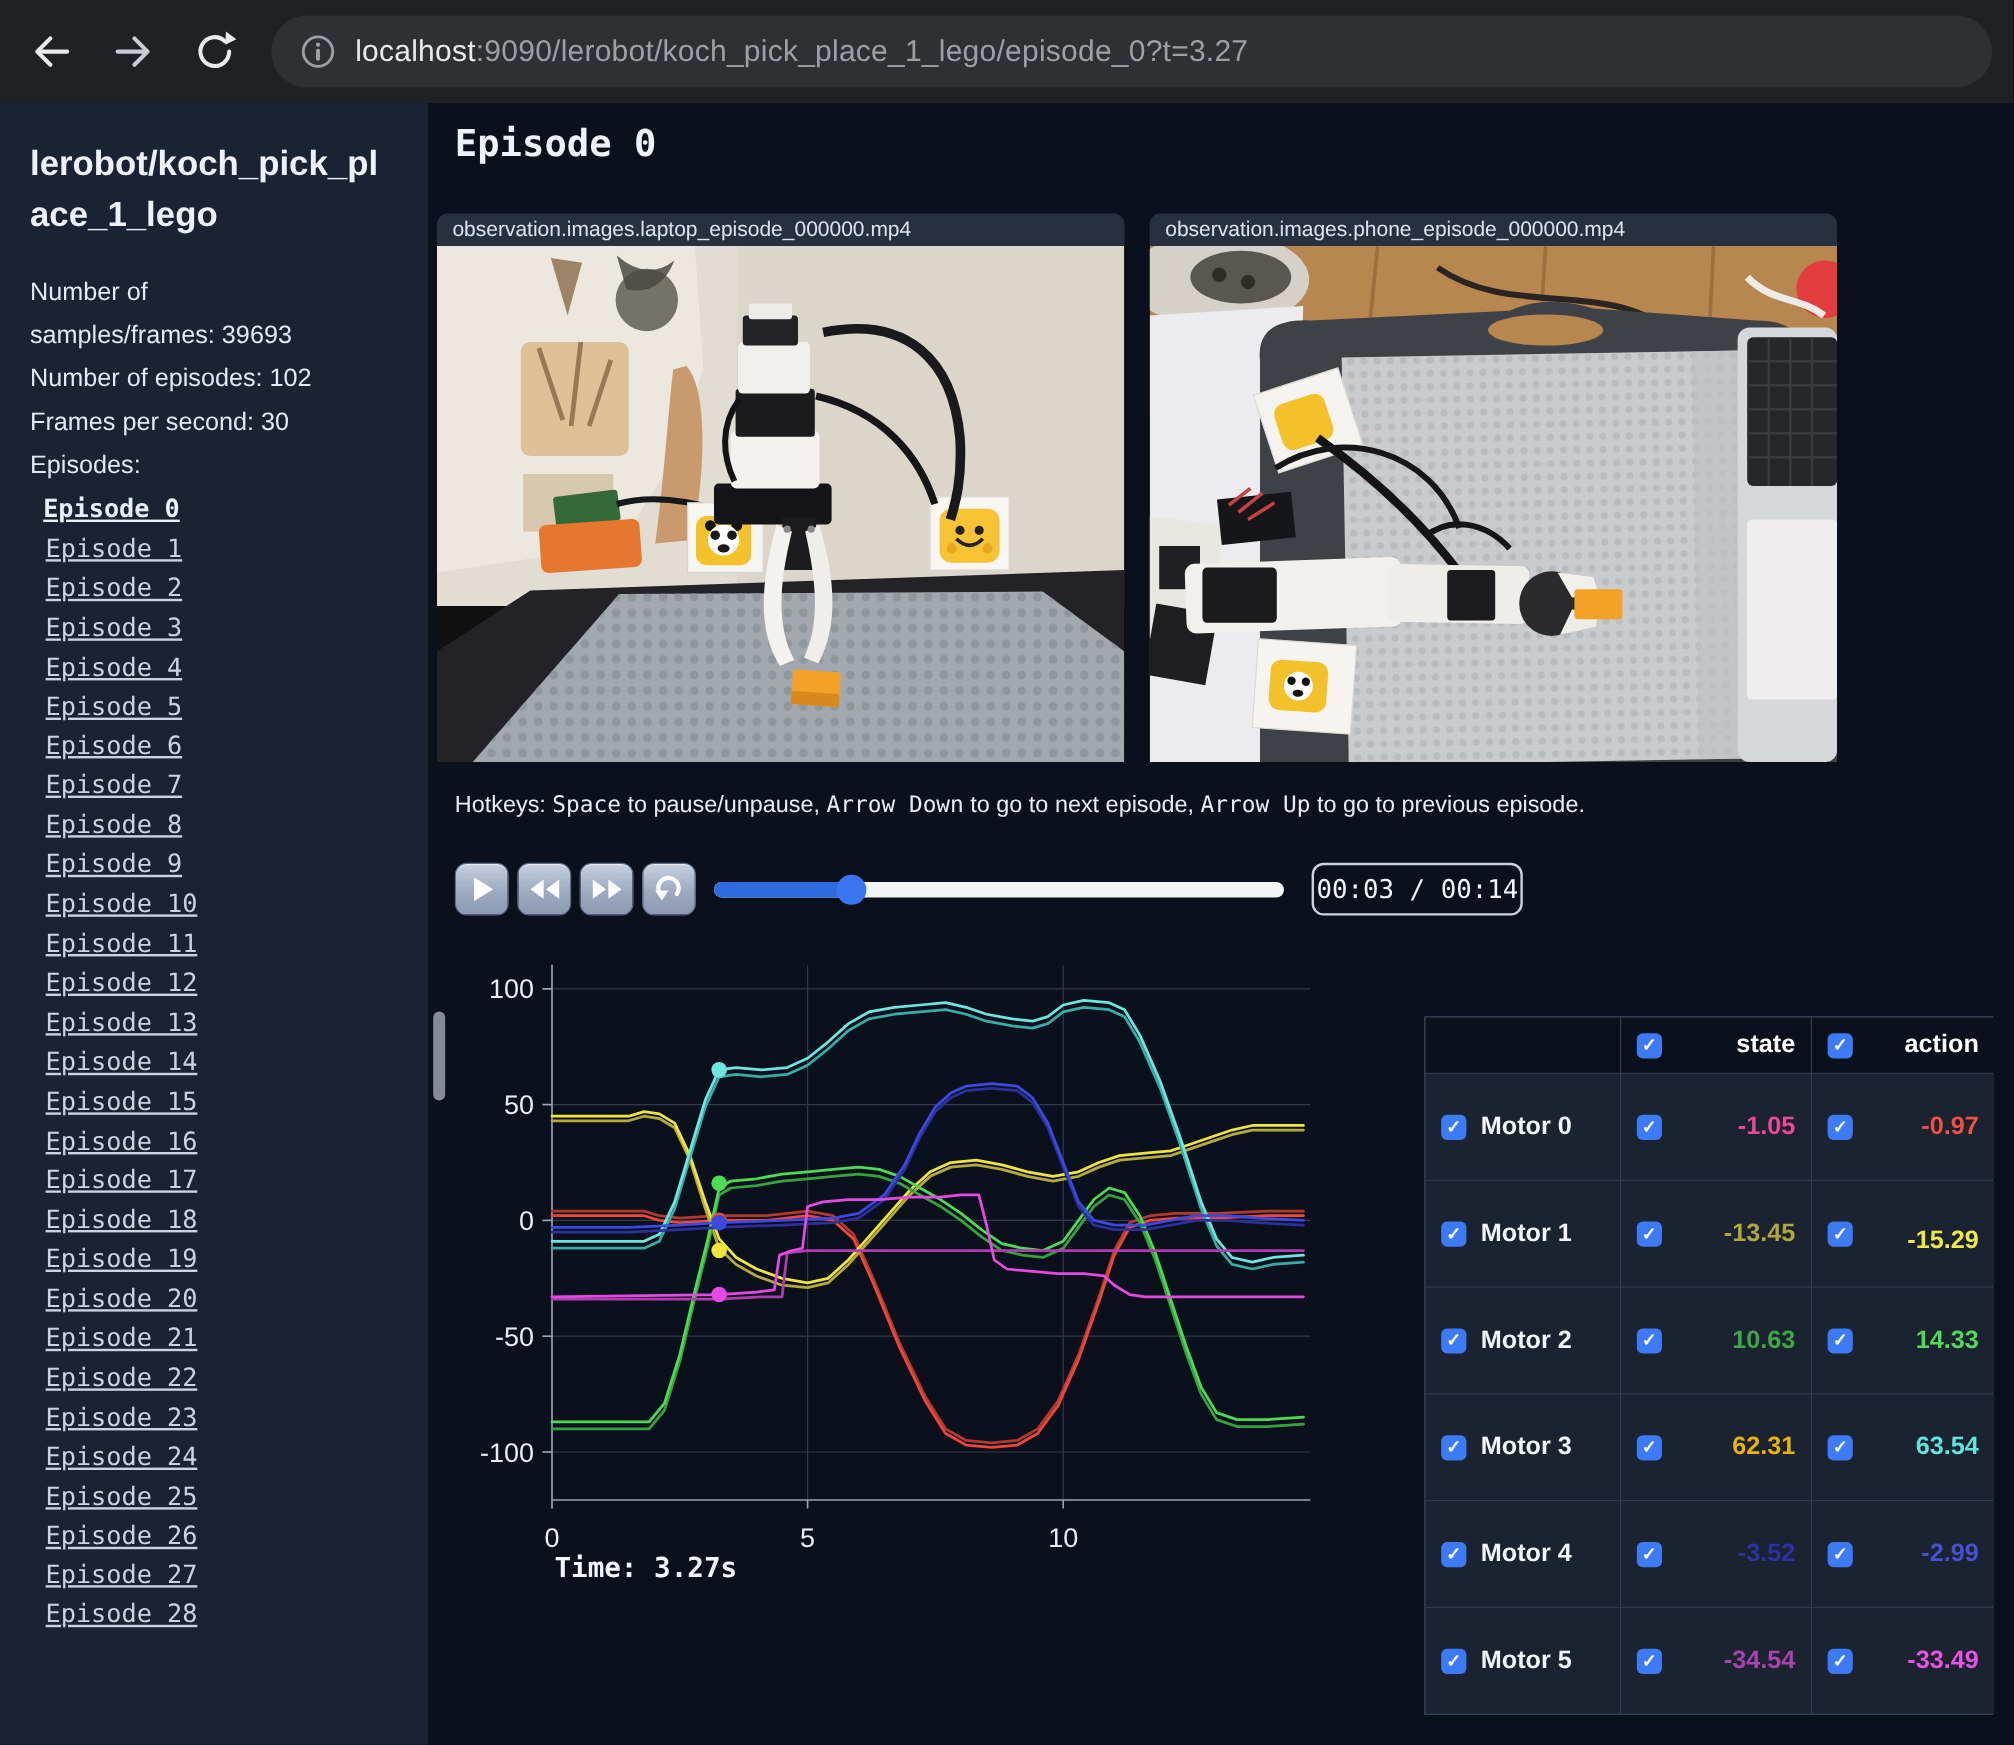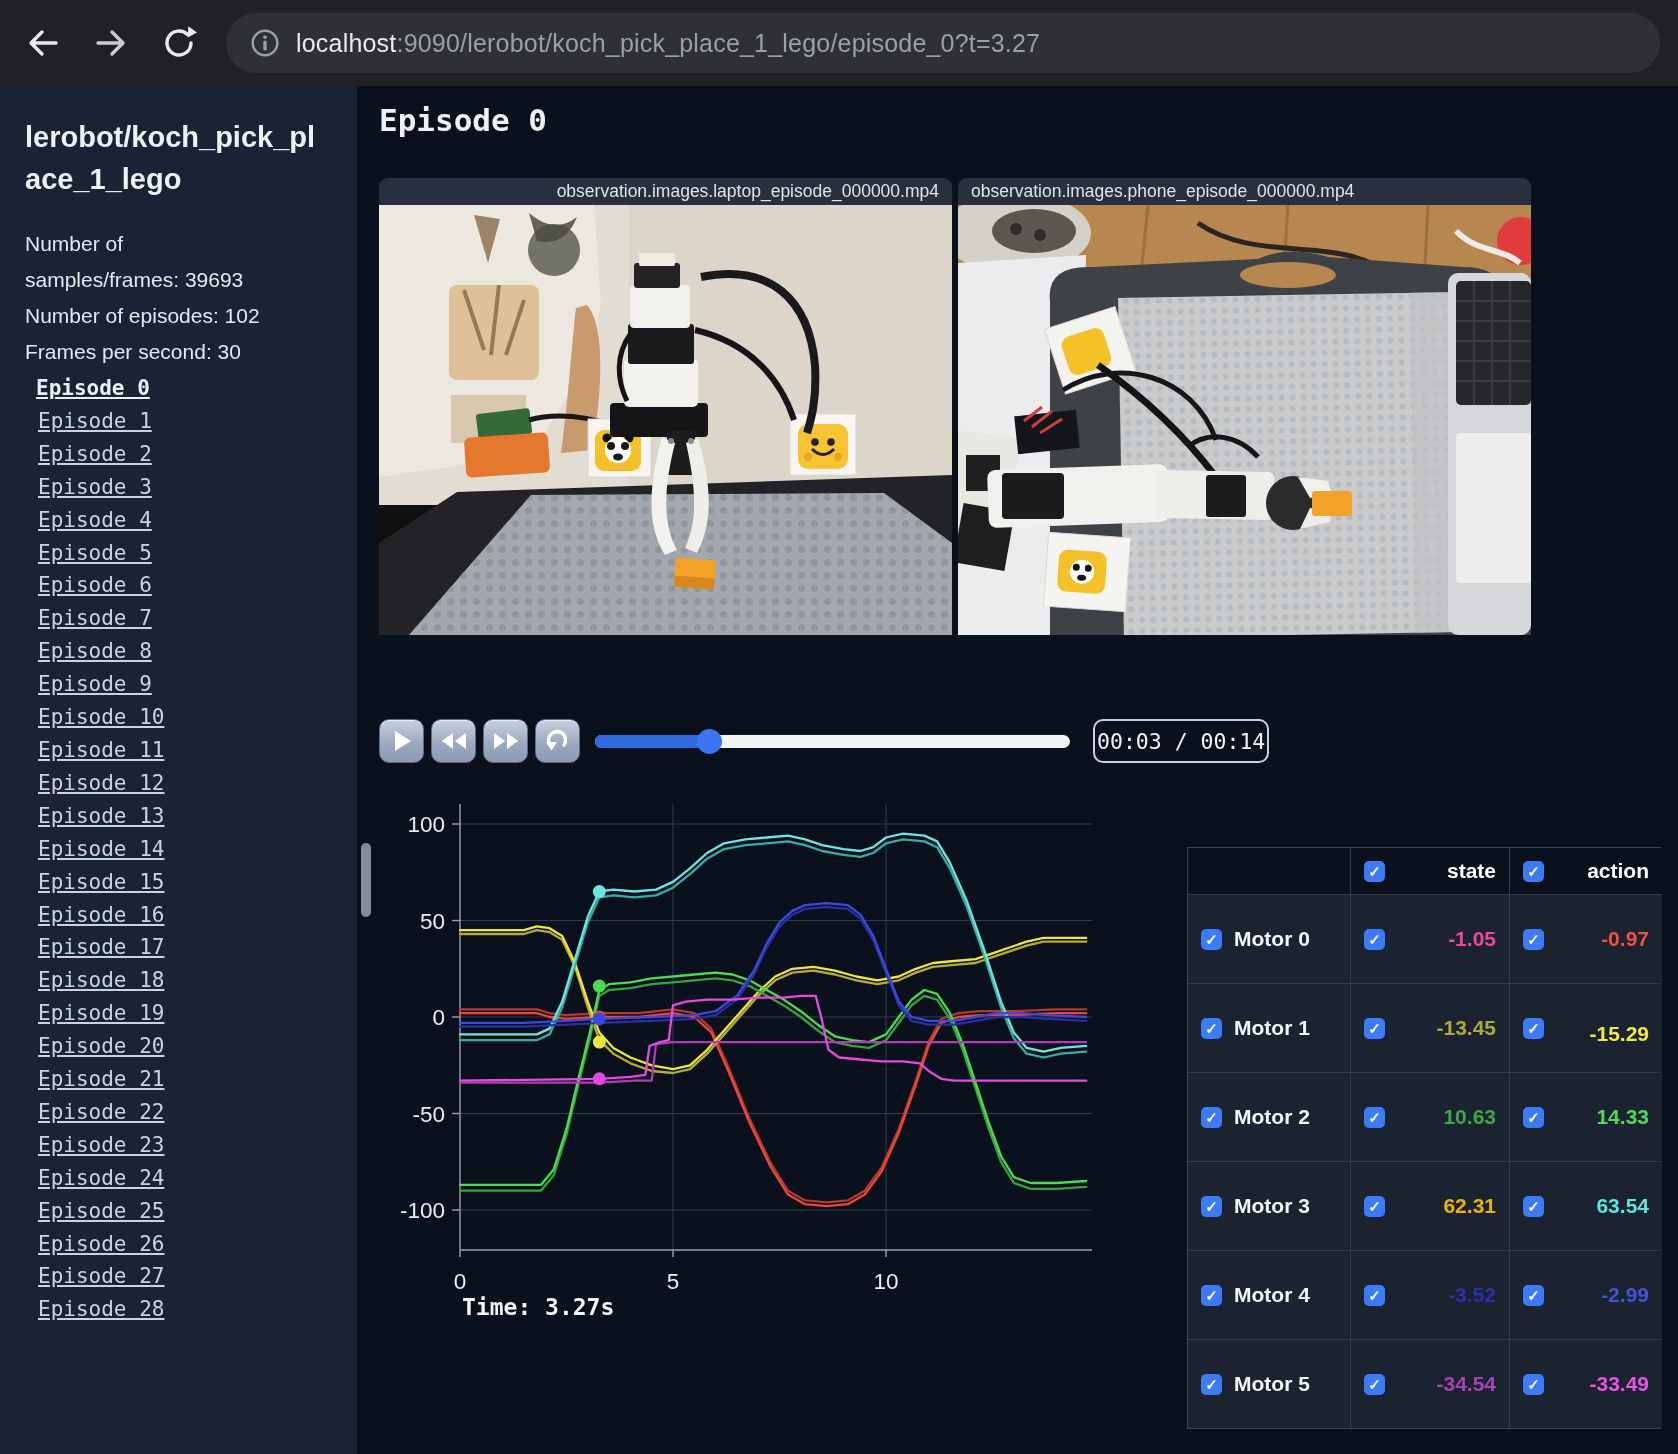--- a/index.html
+++ b/index.html
@@ -54,21 +54,21 @@
   }
 
   .page-title {
     position:absolute; left:22px; top:16px; margin:0;
     font-family:"DejaVu Sans Mono","Liberation Mono",monospace;
     font-size:31px; font-weight:700; color:#eef2f8;
   }
 
   
   .video-panel { position:absolute; top:92px; width:573px; }
-  .video-panel.v1 { left:22px;text-align:right; }
+  .video-panel.v1 { left:7px; }
   .video-panel.v2 { left:601px; }
   .video-title {
     height:27px; background:#28303f; border-radius:9px 9px 0 0;
     color:#dde4ee; font-size:17.5px; line-height:27px; padding:0 13px;
     white-space:nowrap; overflow:hidden;
   }
   .video-body { height:430px; background:#101010; overflow:hidden; }
   .video-body svg { display:block; }
 
   
@@ -152,20 +152,21 @@
 </div>
 
 <div class="app">
 
   <div class="sidebar">
     <h2 class="ds-title">lerobot/koch_pick_place_1_lego</h2>
     <div class="meta-line">Number of</div>
     <div class="meta-line">samples/frames: 39693</div>
     <div class="meta-line">Number of episodes: 102</div>
     <div class="meta-line">Frames per second: 30</div>
+    <div class="meta-line">Episodes:</div>
     <div class="ep-list">
         <a href="#" class="ep-link active">Episode 0</a>
         <a href="#" class="ep-link">Episode 1</a>
         <a href="#" class="ep-link">Episode 2</a>
         <a href="#" class="ep-link">Episode 3</a>
         <a href="#" class="ep-link">Episode 4</a>
         <a href="#" class="ep-link">Episode 5</a>
         <a href="#" class="ep-link">Episode 6</a>
         <a href="#" class="ep-link">Episode 7</a>
         <a href="#" class="ep-link">Episode 8</a>
@@ -329,20 +330,21 @@
           <rect x="198" y="266" width="118" height="48" rx="6" fill="#efede9" transform="rotate(1 257 290)"></rect>
           <rect x="248" y="270" width="40" height="42" rx="3" fill="#1c1c1e"></rect>
           <circle cx="335" cy="298" r="27" fill="#2b2b2e"></circle>
           <path d="M340,272 L370,276 L374,290 L352,293 Z" fill="#f1efeb"></path>
           <path d="M342,324 L372,317 L374,305 L352,303 Z" fill="#eeece8"></path>
           <rect x="354" y="286" width="40" height="25" rx="3" fill="#f2a227"></rect>
         </svg>
       </div>
     </div>
 
+    <div class="hotkeys"><span>Hotkeys: </span><span class="mono">Space</span><span> to pause/unpause, </span><span class="mono">Arrow Down</span><span> to go to next episode, </span><span class="mono">Arrow Up</span><span> to go to previous episode.</span></div>
 
     <div class="controls">
       <button class="ctl">
         <svg width="22" height="24" viewBox="0 0 22 24">
             <polygon points="4,2 20,12 4,22" fill="#fff"></polygon>
           </svg>
       </button>
       <button class="ctl">
         <svg width="28" height="20" viewBox="0 0 28 20">
             <polygon points="13,2 13,18 2,10" fill="#fff"></polygon>

